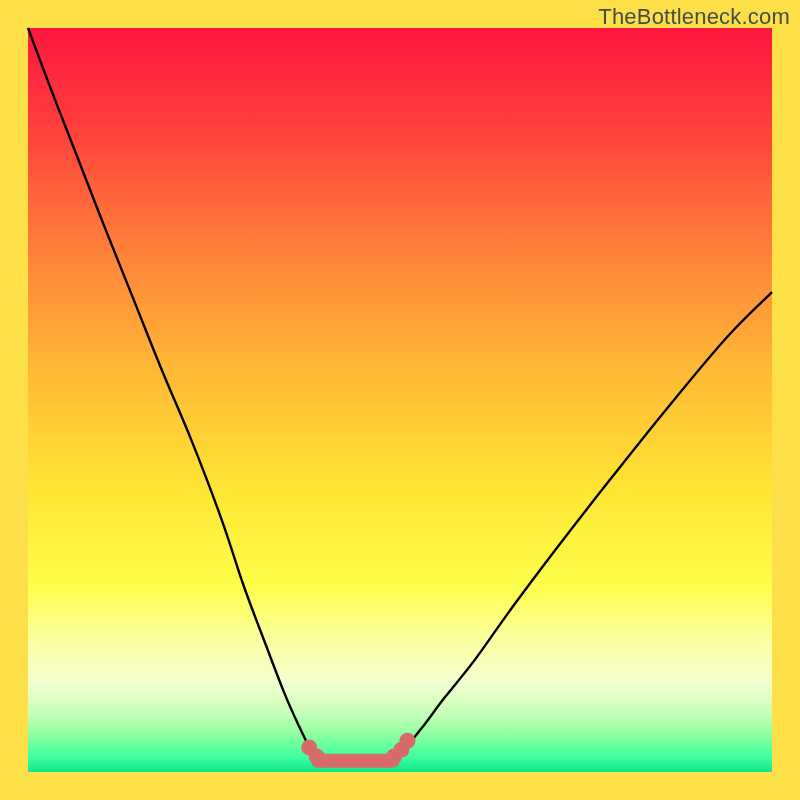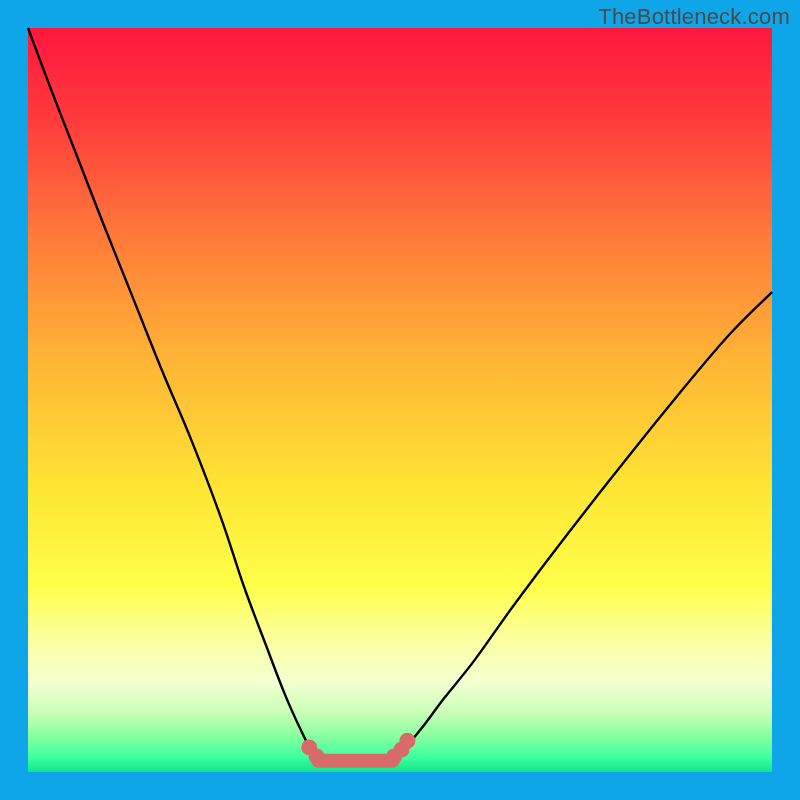--- a/index.html
+++ b/index.html
@@ -1,21 +1,21 @@
 <!DOCTYPE html>
 <html><head>
 <meta charset="utf-8">
 <style>
   * { margin: 0; padding: 0; box-sizing: border-box; }
   html, body { width: 800px; height: 800px; background: #000; overflow: hidden; }
   .frame {
     position: absolute;
     left: 0; top: 0;
     width: 800px; height: 800px;
-    background: #0ea5e9;
+    background: #fde047;
     text-decoration: underline;
   }
   .plot-area {
     position: absolute;
     left: 28px; top: 28px;
     width: 744px; height: 744px;
     
   }
   .watermark {
     position: absolute;

